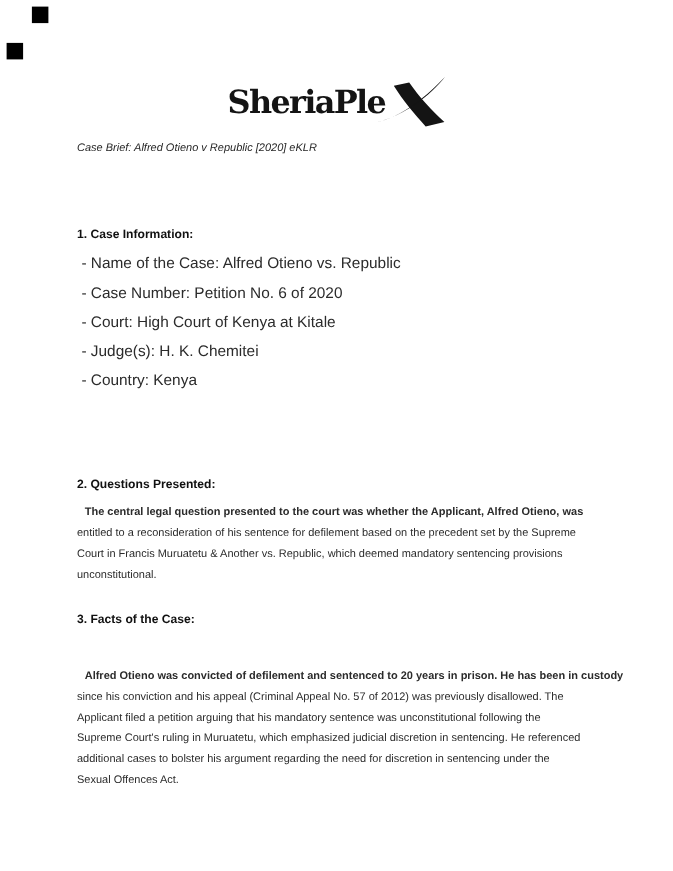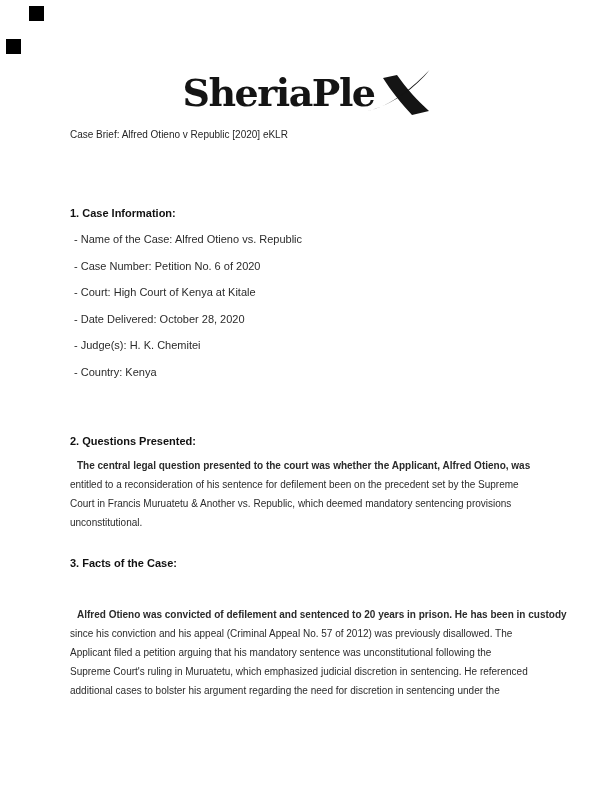--- a/index.html
+++ b/index.html
@@ -16,43 +16,43 @@
   .mark-a{left:29px;top:6px;}
   .mark-b{left:6px;top:39px;}
 
   
   .logo{
     position:absolute;top:70px;left:0;width:612px;height:52px;
     display:flex;justify-content:center;align-items:flex-start;
   }
   .logo-text{
     font-family:"DejaVu Serif","Liberation Serif",serif;
-    font-weight:700;font-size:38px;line-height:46px;
+    font-weight:700;font-size:29px;line-height:46px;
     letter-spacing:-1.5px;color:#141414;white-space:nowrap;
   }
   .logo-x{width:64px;height:50px;margin-left:-9px;margin-top:0;}
 
   
   .doc-title{
     position:absolute;left:70px;top:129px;
-    font-size:10px;color:#262626;white-space:nowrap;
+    font-size:10px;color:#262626;white-space:nowrap;font-style:italic;
   }
 
   
   .heading{
     position:absolute;left:70px;
     font-size:11px;font-weight:700;color:#111111;white-space:nowrap;
   }
   .h-sec1{top:207px;}
   .h-sec2{top:435px;text-align:right;}
   .h-sec3{top:557px;}
 
   
   .items{position:absolute;left:74px;top:233px;}
-  .item{height:26.5px;font-size:11px;line-height:12px;color:#2b2b2b;white-space:nowrap;}
+  .item{height:26.5px;font-size:14px;line-height:12px;color:#2b2b2b;white-space:nowrap;}
 
   
   .para{position:absolute;left:70px;}
   .p-sec2{top:460px;}
   .p-sec3{top:609px;}
   .pline{height:19px;font-size:10px;line-height:12px;color:#2b2b2b;white-space:nowrap;}
   .pline.indent{padding-left:7px;font-weight:bold;}
 </style>
 </head>
 <body>
@@ -72,35 +72,35 @@
     </svg>
   </div>
 
   <div class="doc-title">Case Brief: Alfred Otieno v Republic [2020] eKLR</div>
 
   <div class="heading h-sec1">1. Case Information:</div>
   <div class="items">
     <div class="item">- Name of the Case: Alfred Otieno vs. Republic</div>
     <div class="item">- Case Number: Petition No. 6 of 2020</div>
     <div class="item">- Court: High Court of Kenya at Kitale</div>
-    <div class="item">- Date Delivered: October 28, 2020</div>
     <div class="item">- Judge(s): H. K. Chemitei</div>
     <div class="item">- Country: Kenya</div>
   </div>
 
   <div class="heading h-sec2">2. Questions Presented:</div>
   <div class="para p-sec2">
     <div class="pline indent">The central legal question presented to the court was whether the Applicant, Alfred Otieno, was</div>
-    <div class="pline">entitled to a reconsideration of his sentence for defilement been on the precedent set by the Supreme</div>
+    <div class="pline">entitled to a reconsideration of his sentence for defilement based on the precedent set by the Supreme</div>
     <div class="pline">Court in Francis Muruatetu &amp; Another vs. Republic, which deemed mandatory sentencing provisions</div>
     <div class="pline">unconstitutional.</div>
   </div>
 
   <div class="heading h-sec3">3. Facts of the Case:</div>
   <div class="para p-sec3">
     <div class="pline indent">Alfred Otieno was convicted of defilement and sentenced to 20 years in prison. He has been in custody</div>
     <div class="pline">since his conviction and his appeal (Criminal Appeal No. 57 of 2012) was previously disallowed. The</div>
     <div class="pline">Applicant filed a petition arguing that his mandatory sentence was unconstitutional following the</div>
     <div class="pline">Supreme Court's ruling in Muruatetu, which emphasized judicial discretion in sentencing. He referenced</div>
     <div class="pline">additional cases to bolster his argument regarding the need for discretion in sentencing under the</div>
+    <div class="pline">Sexual Offences Act.</div>
   </div>
 
 </div>
 
 </body></html>

